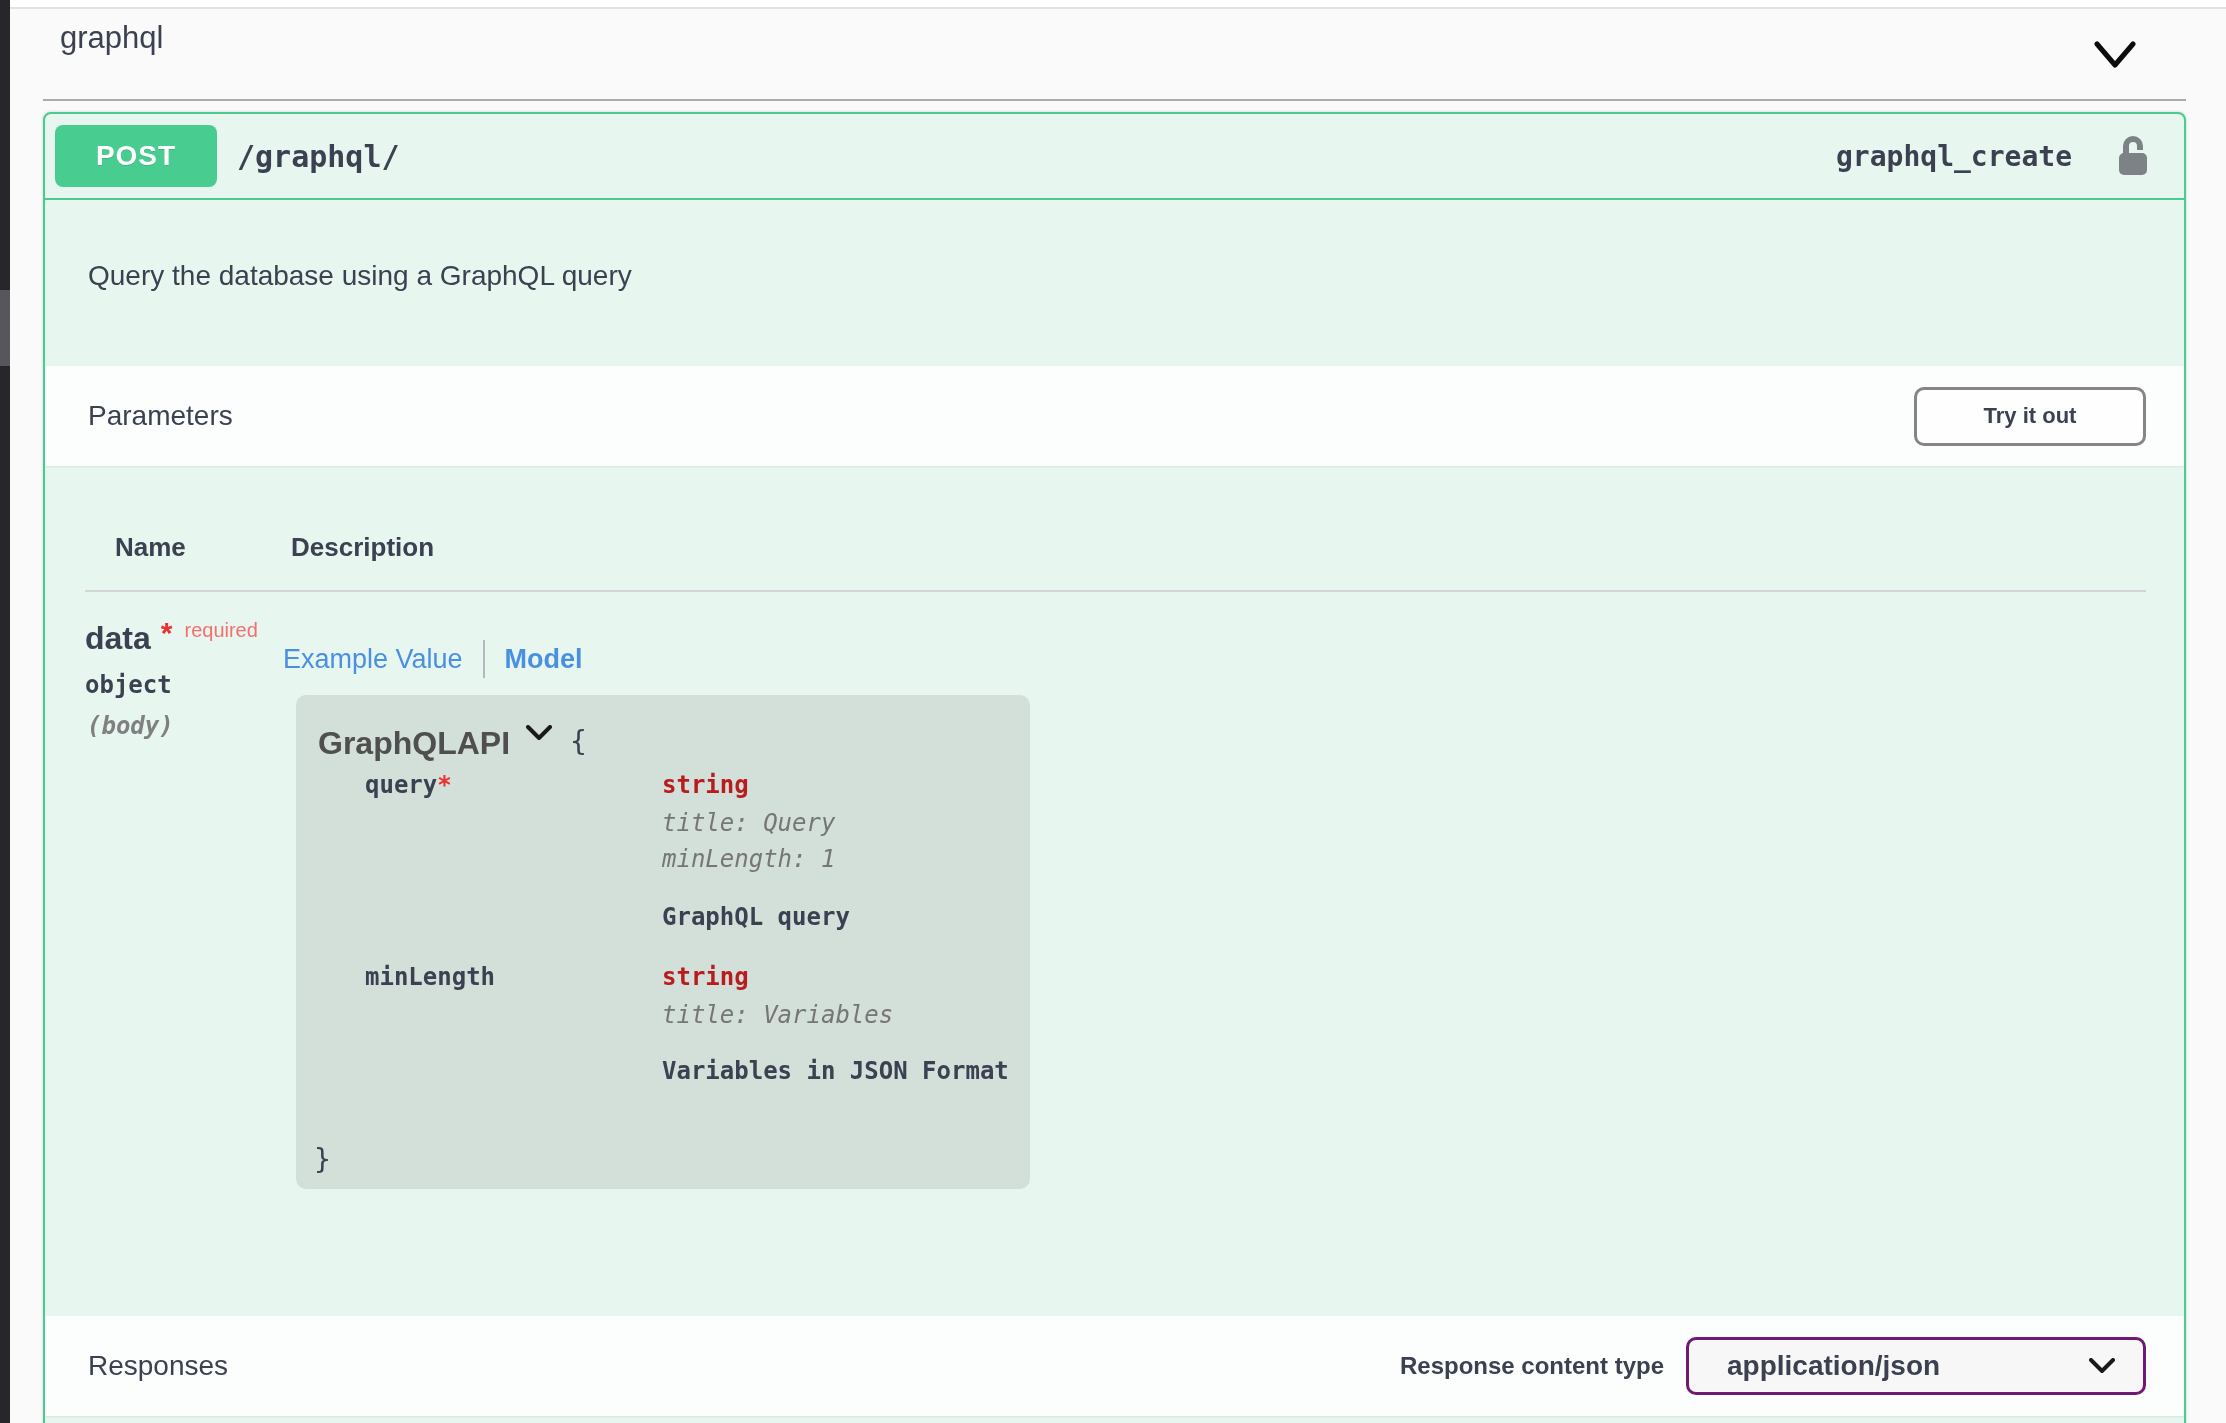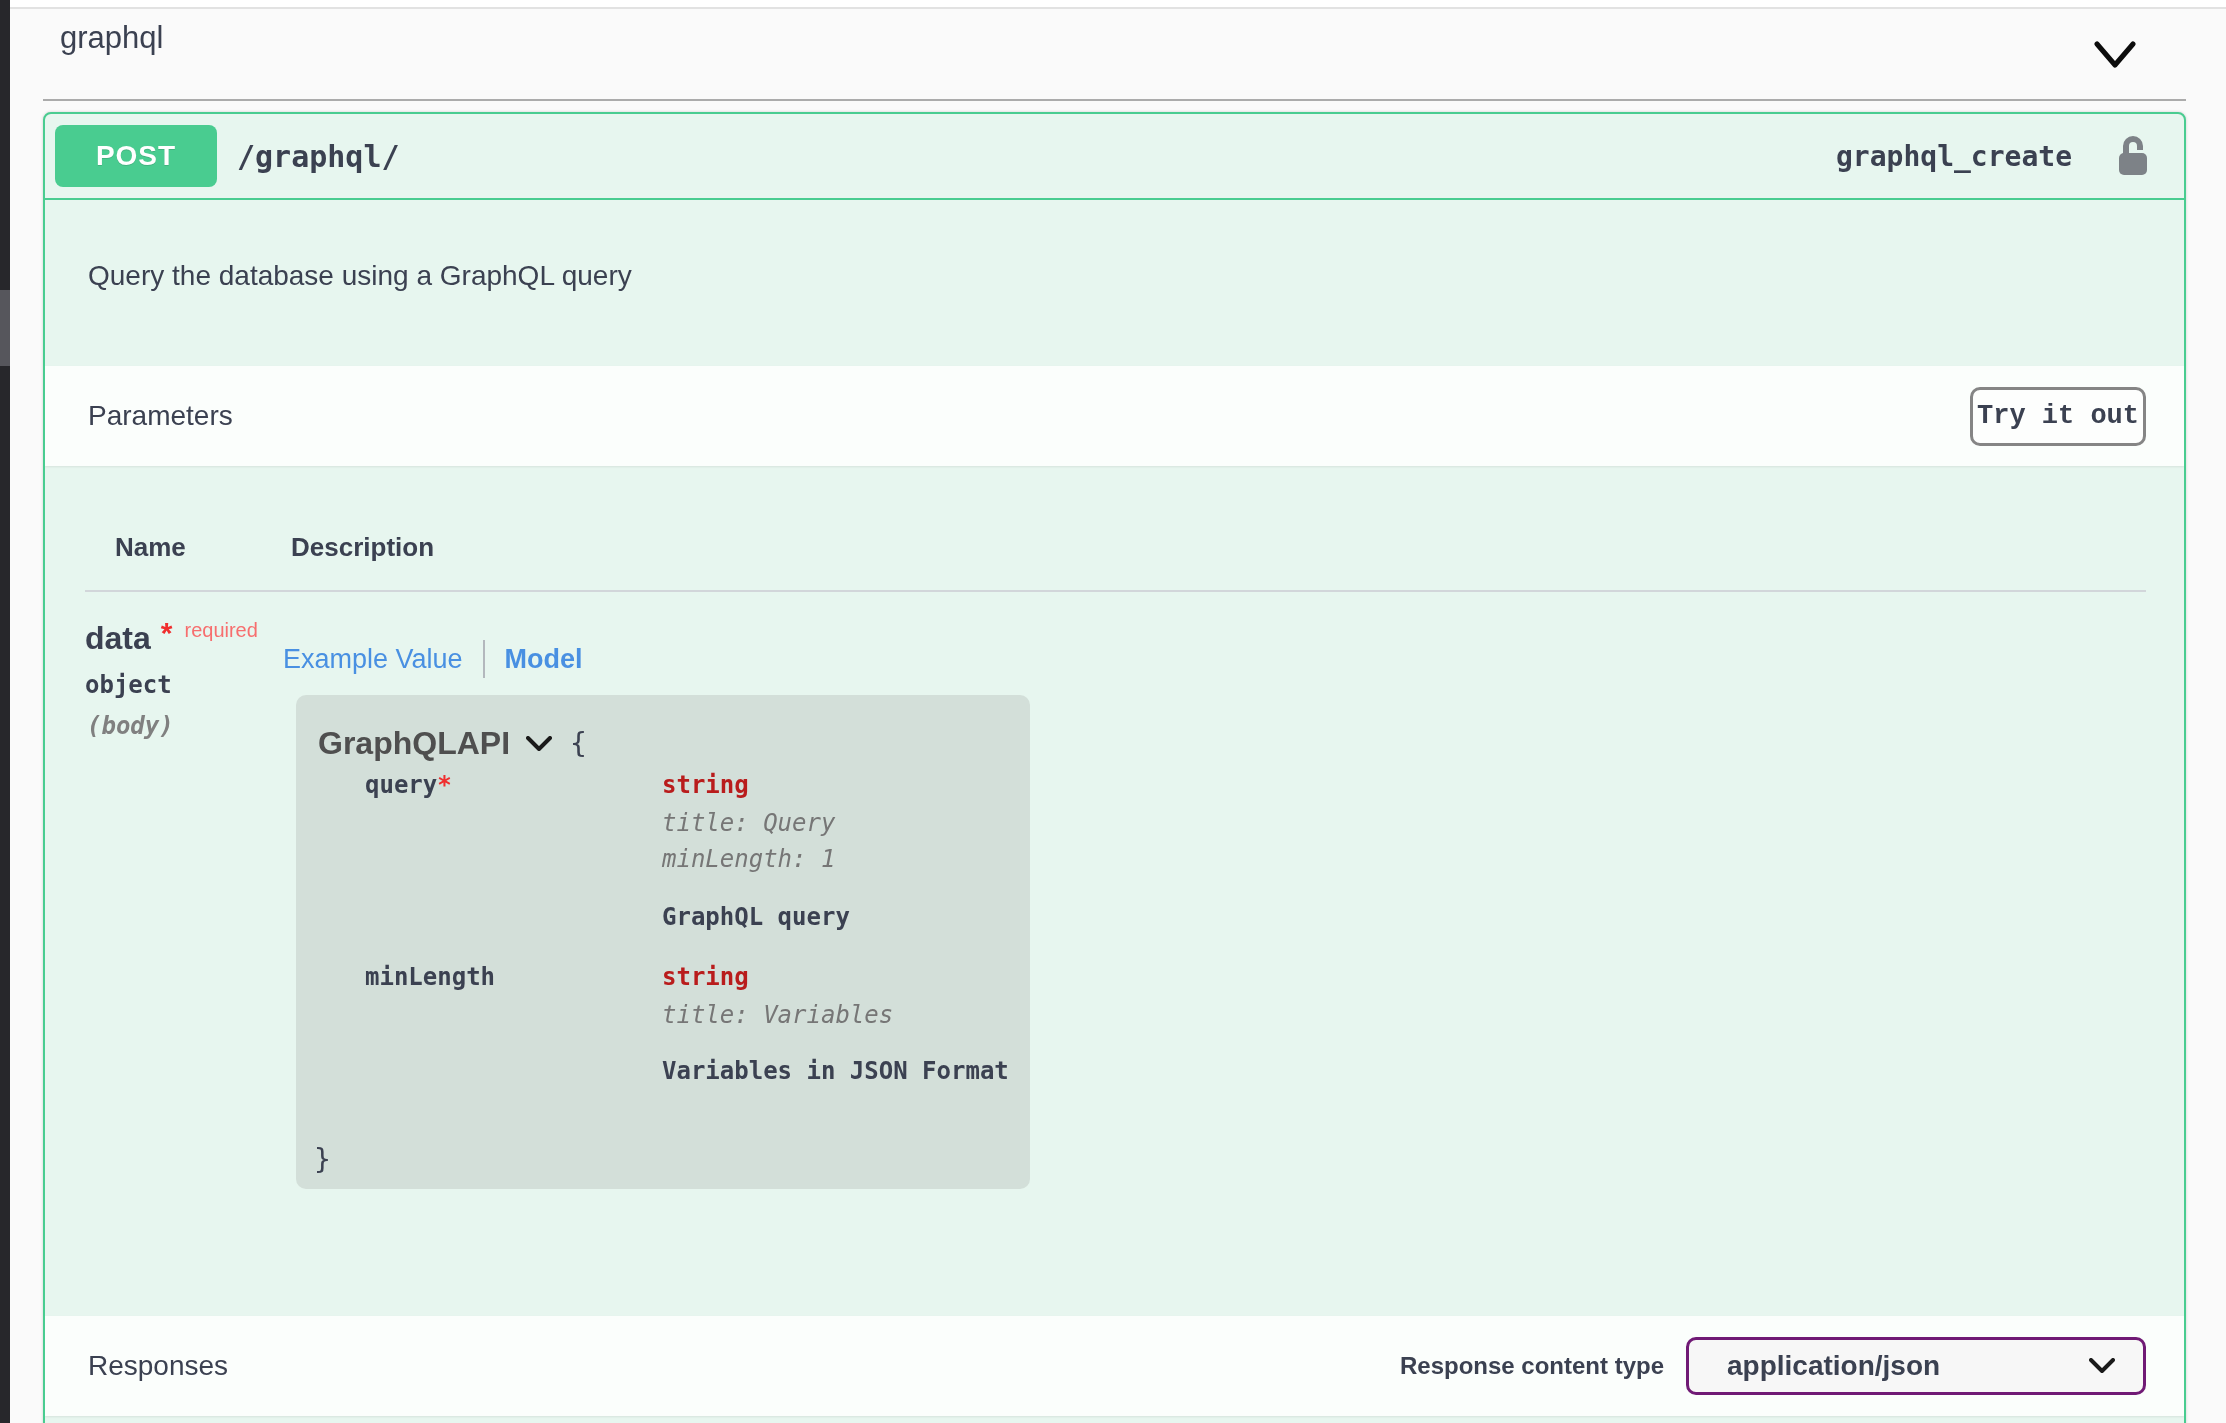--- a/index.html
+++ b/index.html
@@ -50,23 +50,23 @@
   .op-description { height:166px; padding:60px 0 0 43px; font-size:28px; color:#3b4151; }
 
   
   .section-bar {
     height:100px; background:rgba(255,255,255,.82);
     display:flex; align-items:center; padding:0 38px 0 43px;
     box-shadow:0 1px 2px rgba(0,0,0,.08);
   }
   .section-bar h4 { font-size:28px; font-weight:500; color:#3b4151; }
   .try-btn {
-    margin-left:auto; width:176px; height:59px;
+    margin-left:auto; width:232px; height:59px;
     background:#fdfefd; border:3px solid #858585; border-radius:10px;
-    font-family:Liberation Mono, monospace; font-size:27px; font-weight:700; color:#3b4151; cursor:pointer;
+    font-family:Liberation Sans, sans-serif; font-size:22px; font-weight:700; color:#3b4151; cursor:pointer;
   }
 
   
   .params-body { position:relative; height:850px; }
   .th { position:absolute; top:66px; font-size:26px; font-weight:700; color:#3b4151; }
   .th-name { left:40px;margin-left:30px; }
   .th-desc { left:246px; }
   .th-divider { position:absolute; top:124px; left:40px; right:38px; height:2px; background:#d2d6da; }
 
   .param-name { position:absolute; left:40px; top:150px; font-size:32px; font-weight:700; color:#3b4151; }
@@ -79,21 +79,21 @@
   .model-tabs { position:absolute; left:238px; top:174px; display:flex; align-items:center; }
   .tab { font-size:27px; color:#4990e2; cursor:pointer; }
   .tab.active { font-weight:700; }
   .tab-sep { width:2px; height:38px; background:#b3b8bd; margin:0 20px; }
 
   
   .model-box {
     position:absolute; left:251px; top:229px; width:734px; height:494px;
     background:#d3dfd9; border-radius:10px;
   }
-  .model-title-row { position:absolute; left:22px; top:30px; display:flex; align-items:center; cursor:pointer; }
+  .model-title-row { position:absolute; left:22px; top:30px; display:flex; align-items:flex-start; cursor:pointer; }
   .model-title { font-size:32px; font-weight:700; color:#4f4f4f; }
   .model-chevron { margin-left:16px; width:26px; height:16px; }
   .brace-open { margin-left:18px; font-size:28px; color:#3b4151; }
   .brace-close { position:absolute; left:18px; top:448px; font-size:28px; color:#3b4151; }
 
   .prop { position:absolute; font-size:24px; color:#3b4151; }
   .prop-name { left:69px; font-weight:700; }
   .prop-name .star { color:#f02e2e; font-weight:700; }
   .prop-col { left:366px; }
   .prop-type { color:#b91c1c; font-weight:700; }

